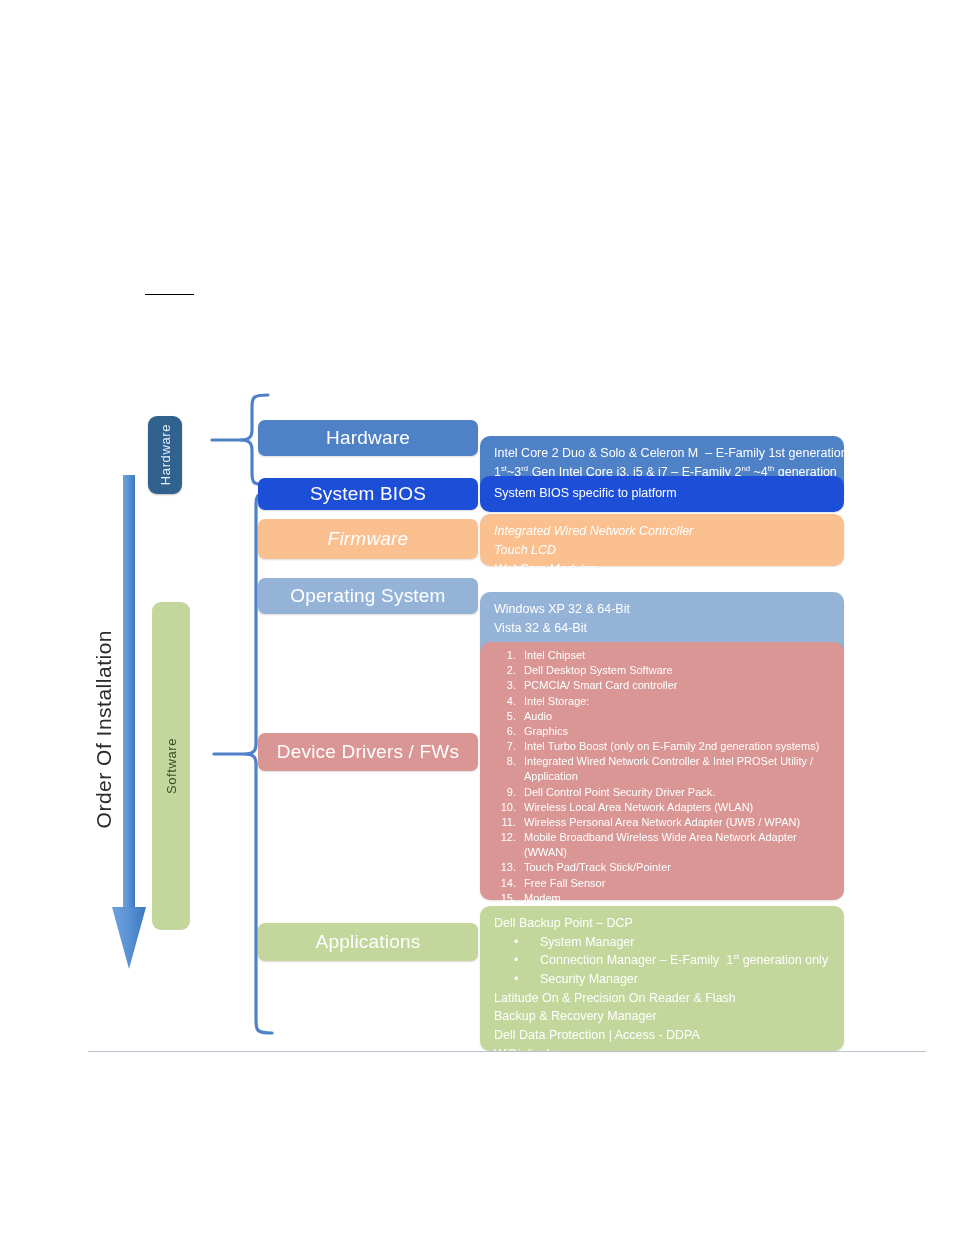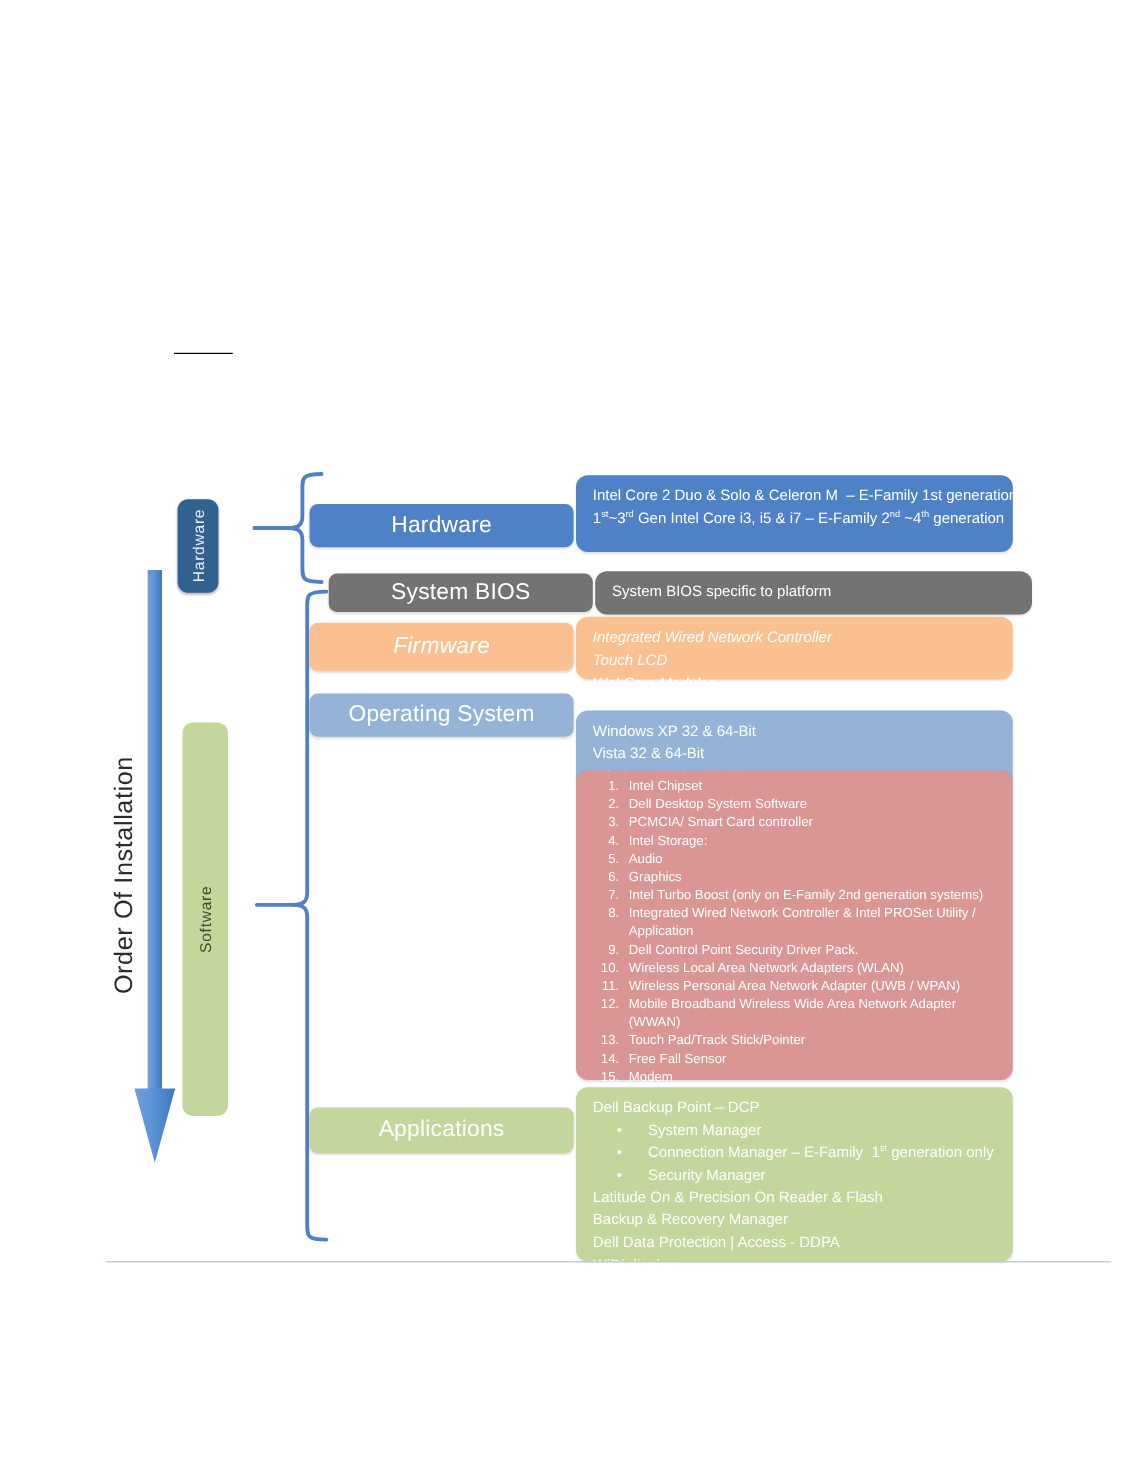--- a/index.html
+++ b/index.html
@@ -133,29 +133,29 @@
     box-sizing: border-box;
     padding: 8px 12px 8px 14px;
     font-size: 12.5px;
     line-height: 1.52;
     box-shadow: 0 1px 2px rgba(0,0,0,0.12);
   }
   .contentbox .line { white-space: nowrap; }
 
   
   .c-hardware   { background: #4f81c7; }
-  .c-bios       { background: #737373; margin-left: 16px; }
+  .c-bios       { background: #1d4ed8; }
   .c-firmware   { background: #fac090; font-style: italic; }
   .c-os         { background: #95b3d7; }
   .c-drivers    { background: #d99694; }
   .c-apps       { background: #c3d69b; }
 
   
   #bar-hardware   { top: 420px; height: 36px; }
-  #box-hardware   { top: 396px; height: 64px; }
+  #box-hardware   { top: 436px; height: 64px; }
   #bar-bios       { top: 478px; height: 32px; }
   #box-bios       { top: 476px; height: 36px; }
   #bar-firmware   { top: 519px; height: 40px; }
   #box-firmware   { top: 514px; height: 52px; }
   #bar-os         { top: 578px; height: 36px; }
   #box-os         { top: 572px; height: 66px; margin-top: 20px; }
   #bar-drivers    { top: 733px; height: 38px; }
   #box-drivers    { top: 642px; height: 258px; padding-top: 6px; }
   #bar-apps       { top: 923px; height: 38px; }
   #box-apps       { top: 906px; height: 145px; }
@@ -264,20 +264,23 @@
 
   <div class="labelbar c-os" id="bar-os">
     <span>Operating System</span>
   </div>
   <div class="contentbox c-os" id="box-os">
     <div class="line">Windows XP 32 &amp; 64-Bit</div>
     <div class="line">Vista 32 &amp; 64-Bit</div>
     <div class="line">Windows 7 32 &amp; 64-Bit</div>
   </div>
 
+  <div class="labelbar c-drivers" id="bar-drivers">
+    <span>Device Drivers / FWs</span>
+  </div>
   <div class="contentbox c-drivers" id="box-drivers">
     <ol class="driver-list" id="driver-list">
         <li>
           <span class="num">1.</span>
           <span class="txt">Intel Chipset</span>
         </li>
         <li>
           <span class="num">2.</span>
           <span class="txt">Dell Desktop System Software</span>
         </li>

